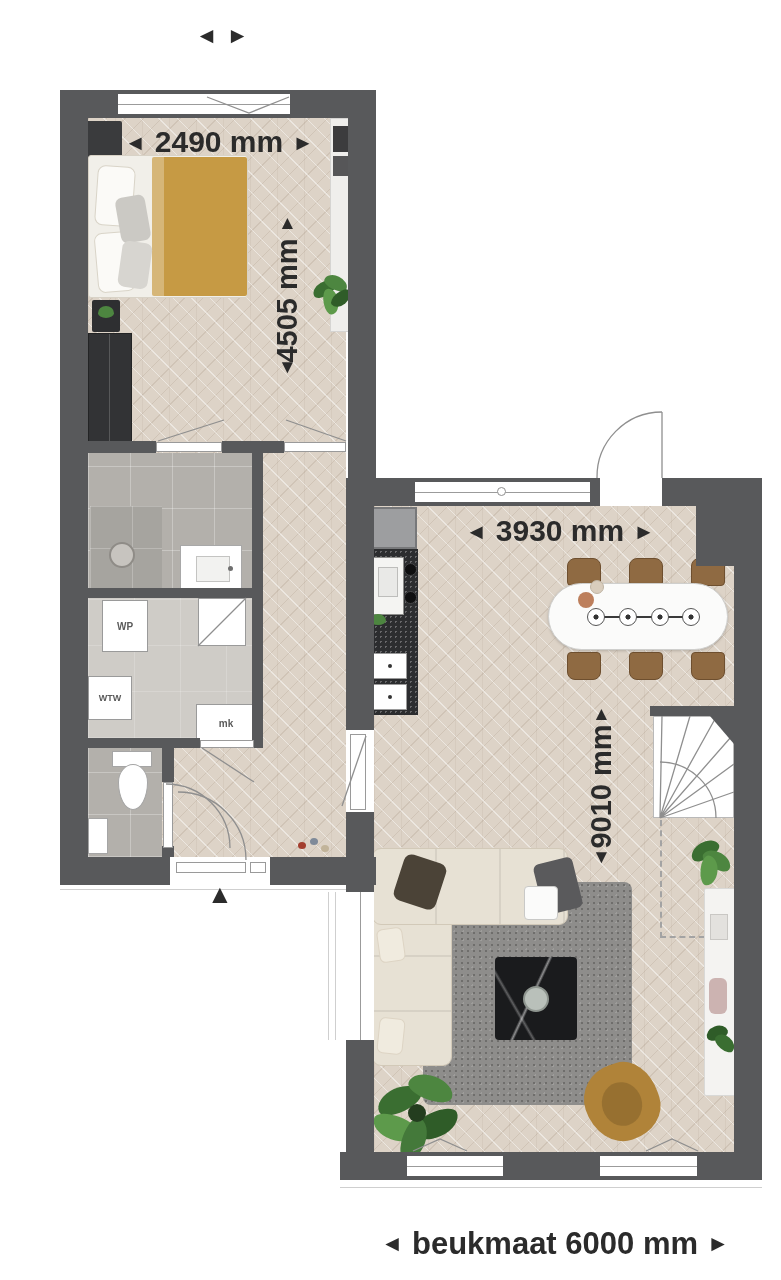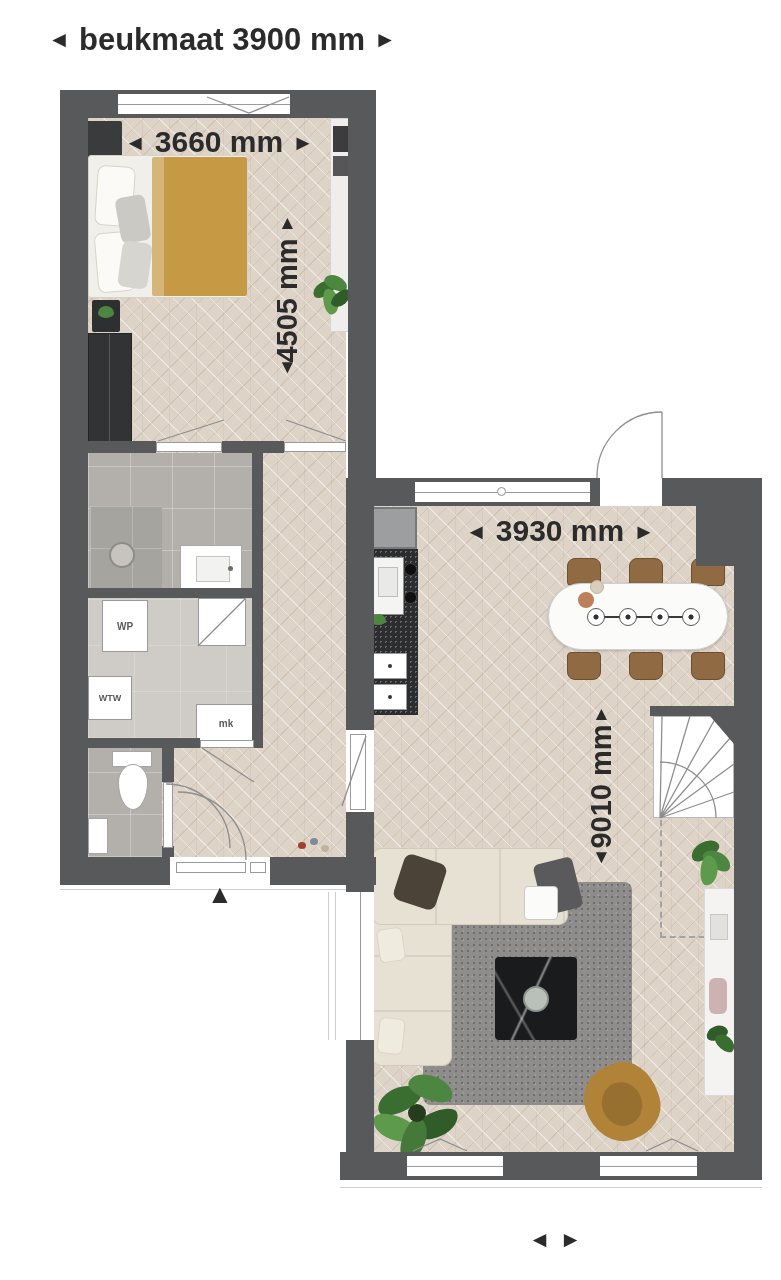--- a/index.html
+++ b/index.html
@@ -223,30 +223,30 @@
 
   <div class="abs" style="left:587px;top:608px;width:18px;height:18px;border:1px solid #555;border-radius:50%;background:radial-gradient(circle, #333 0 2.5px, #fff 2.6px);box-sizing:border-box;"></div>
   <div class="abs" style="left:619px;top:608px;width:18px;height:18px;border:1px solid #555;border-radius:50%;background:radial-gradient(circle, #333 0 2.5px, #fff 2.6px);box-sizing:border-box;"></div>
   <div class="abs" style="left:651px;top:608px;width:18px;height:18px;border:1px solid #555;border-radius:50%;background:radial-gradient(circle, #333 0 2.5px, #fff 2.6px);box-sizing:border-box;"></div>
   <div class="abs" style="left:682px;top:608px;width:18px;height:18px;border:1px solid #555;border-radius:50%;background:radial-gradient(circle, #333 0 2.5px, #fff 2.6px);box-sizing:border-box;"></div>
 
   <div class="tri" style="left:207px;top:881px;font-size:26px;">▲</div>
 
   <div class="dim" style="left:12px;top:24px;width:420px;font-size:31px;">
     <span class="arr">◄</span>
-      <span>beukmaat 3900 mm</span>
       <span class="arr">►</span>
   </div>
   <div class="dim" style="left:335px;top:1228px;width:440px;font-size:31px;">
     <span class="arr">◄</span>
+      <span>beukmaat 6000 mm</span>
       <span class="arr">►</span>
   </div>
   <div class="dim" style="left:89px;top:127px;width:260px;font-size:30px;">
     <span class="arr">◄</span>
-      <span>3660 mm</span>
+      <span>2490 mm</span>
       <span class="arr">►</span>
   </div>
   <div class="dim" style="left:420px;top:516px;width:280px;font-size:30px;">
     <span class="arr">◄</span>
       <span>3930 mm</span>
       <span class="arr">►</span>
   </div>
 
   <div class="tri" style="left:278px;top:213px;">▲</div>
   <div class="dim vdim" style="left:212px;top:286px;width:150px;font-size:29px;">

